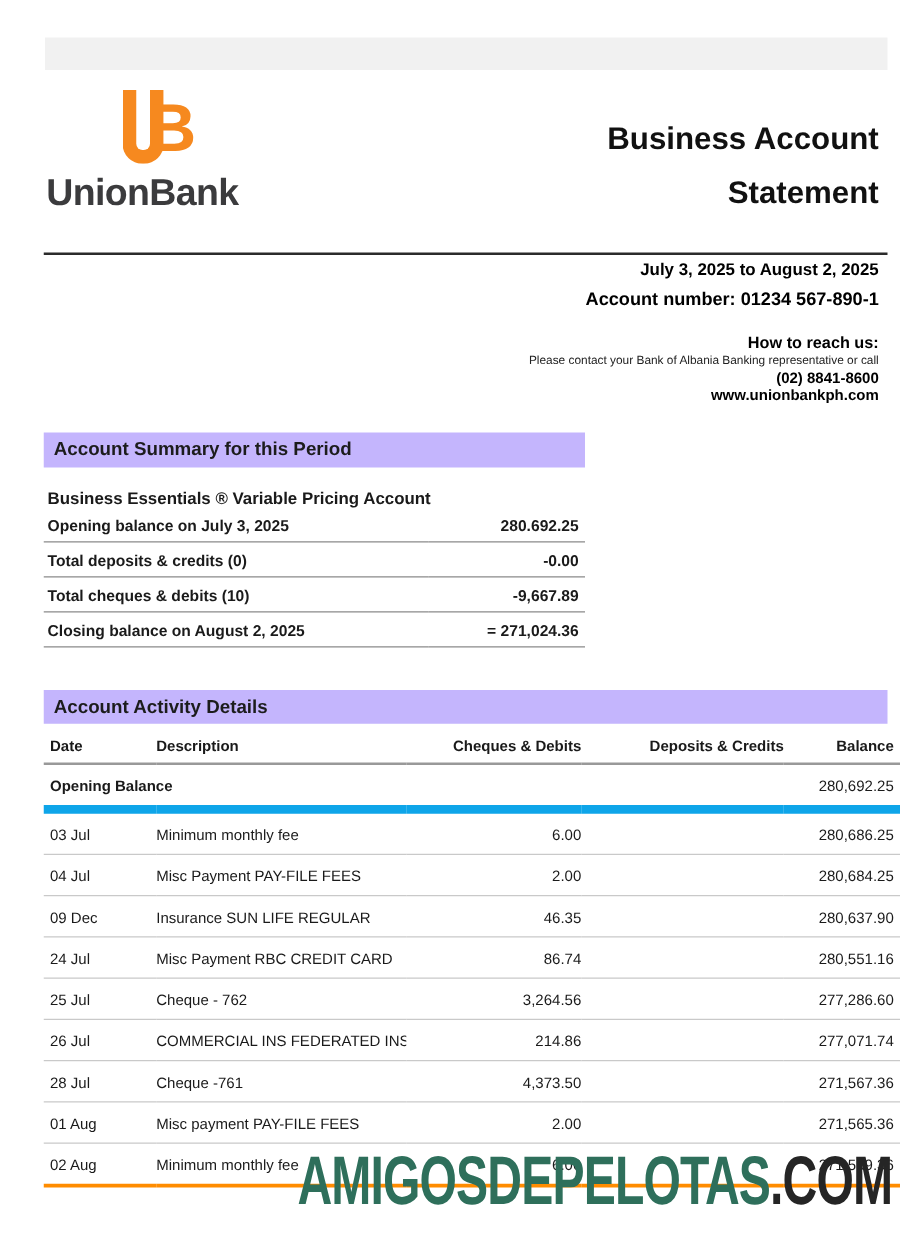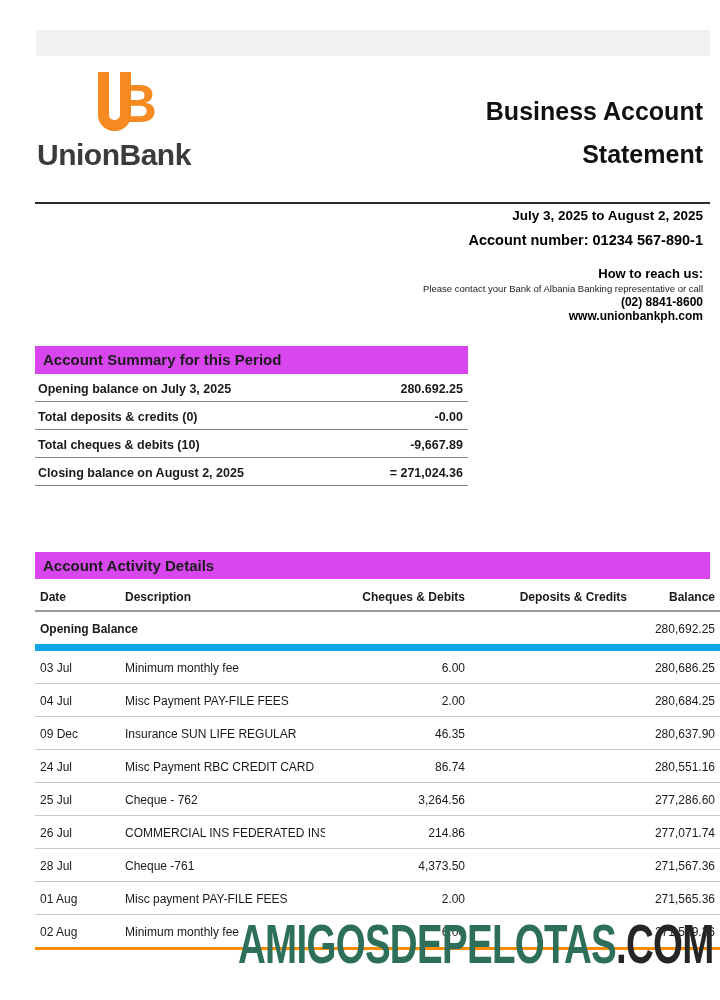--- a/index.html
+++ b/index.html
@@ -27,21 +27,21 @@
             line-height:14.5px;color:#000;}
 
   .contact{position:absolute;right:17px;top:208px;text-align:right;color:#000;}
   .period{font-size:13.5px;font-weight:bold;margin-bottom:9px;}
   .account-number{font-size:14.5px;font-weight:bold;margin-bottom:18px;}
   .reach-heading{font-size:13px;font-weight:bold;}
   .reach-text{font-size:9.5px;margin-top:2px;color:#222;}
   .phone{font-size:12px;font-weight:bold;margin-top:1px;}
   .website{font-size:12px;font-weight:bold;}
 
-  .banner{background:#d946ef;color:#1c1c1c;font-weight:bold;font-size:15px;
+  .banner{background:#c4b5fd;color:#1c1c1c;font-weight:bold;font-size:15px;
           height:28px;line-height:28px;padding-left:8px;box-sizing:border-box;}
 
   .summary{position:absolute;left:35px;top:346px;width:433px;}
   .product{margin-top:17px;padding-left:3px;font-size:13.5px;font-weight:bold;}
   .summary table{width:100%;border-collapse:collapse;table-layout:fixed;}
   .summary td{border-bottom:1.5px solid #8a8a8a;padding:8px 0 5px 0;font-size:12.5px;
               font-weight:bold;}
   .summary td.s-label{padding-left:3px;}
   .summary td.s-value{text-align:right;padding-right:5px;width:120px;}
 
@@ -95,20 +95,21 @@
     <div class="period">July 3, 2025 to August 2, 2025</div>
     <div class="account-number">Account number: 01234 567-890-1</div>
     <div class="reach-heading">How to reach us:</div>
     <div class="reach-text">Please contact your Bank of Albania Banking representative or call</div>
     <div class="phone">(02) 8841-8600</div>
     <div class="website">www.unionbankph.com</div>
   </div>
 
   <div class="summary">
     <div class="banner">Account Summary for this Period</div>
+    <div class="product">Business Essentials ® Variable Pricing Account</div>
     <table>
       <tbody id="summary-body">
           <tr>
             <td class="s-label">Opening balance on July 3, 2025</td>
             <td class="s-value">280.692.25</td>
           </tr>
           <tr>
             <td class="s-label">Total deposits &amp; credits (0)</td>
             <td class="s-value">-0.00</td>
           </tr>

